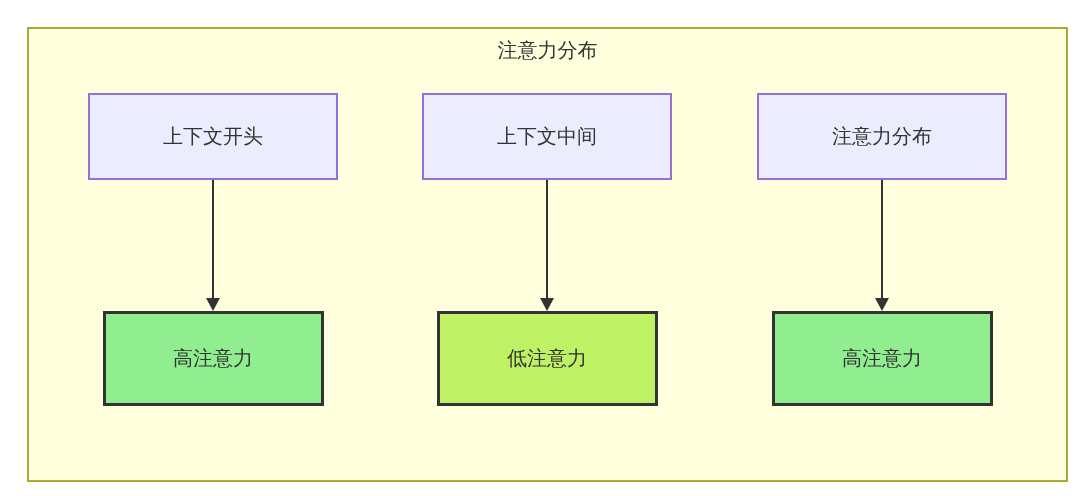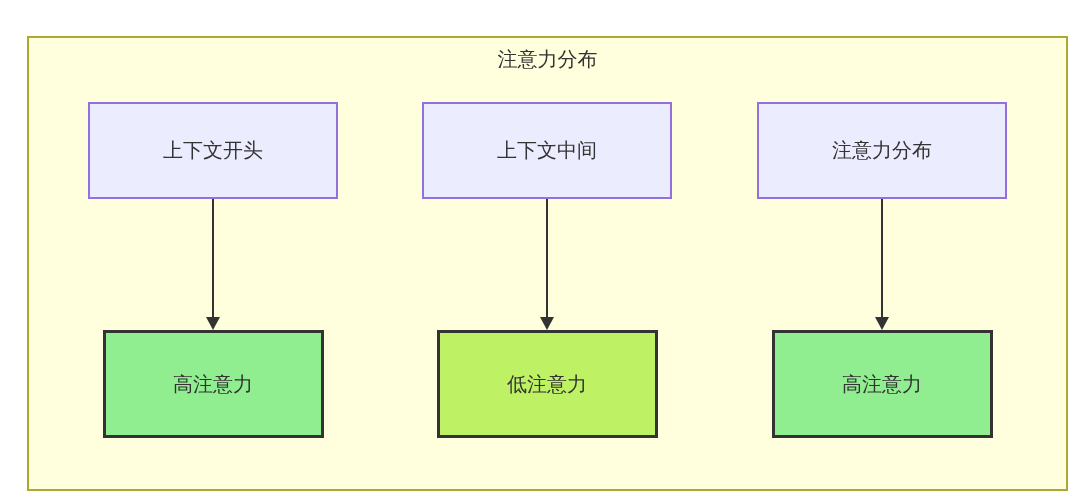--- a/index.html
+++ b/index.html
@@ -7,21 +7,21 @@
     width: 1080px; height: 496px;
     background: #ffffff;
     font-family: "Liberation Sans", "DejaVu Sans", sans-serif;
     overflow: hidden;
     position: relative;
   }
   .stage { position: absolute; left: 0; top: 0; width: 1080px; height: 496px; }
 
   .diagram {
     position: absolute;
-    left: 27px; top: 36px;
+    left: 27px; top: 27px;
     width: 1041px; height: 455px;
     background: #ffffde;
     border: 2px solid #aaaa33;
   }
   .diagram-title {
     position: absolute;
     left: 0; top: 8px;
     width: 100%;
     text-align: center;
     font-size: 20px;
@@ -34,21 +34,21 @@
     width: 250px;
     display: flex;
     flex-direction: column;
     align-items: center;
   }
   .col-0 { left: 59px; }
   .col-1 { left: 393px; }
   .col-2 { left: 728px; }
 
   .source-node {
-    width: 250px; height: 97px;
+    width: 250px; height: 87px;
     background: #ececff;
     border: 2px solid #9370db;
     display: flex; align-items: center; justify-content: center;
     font-size: 20px;
     color: #333333;
   }
 
   .edge {
     height: 131px;
     display: flex;
@@ -61,21 +61,21 @@
     background: #333333;
   }
   .edge-head {
     width: 0; height: 0;
     border-left: 7px solid transparent;
     border-right: 7px solid transparent;
     border-top: 13px solid #333333;
   }
 
   .target-node {
-    width: 221px; height: 108px;
+    width: 221px; height: 95px;
     border: 3px solid #333333;
     display: flex; align-items: center; justify-content: center;
     font-size: 20px;
     color: #333333;
   }
   .target-high { background: #90ee90; }
   .target-low  { background: #bef264; }
 </style>
 </head>
 <body>

